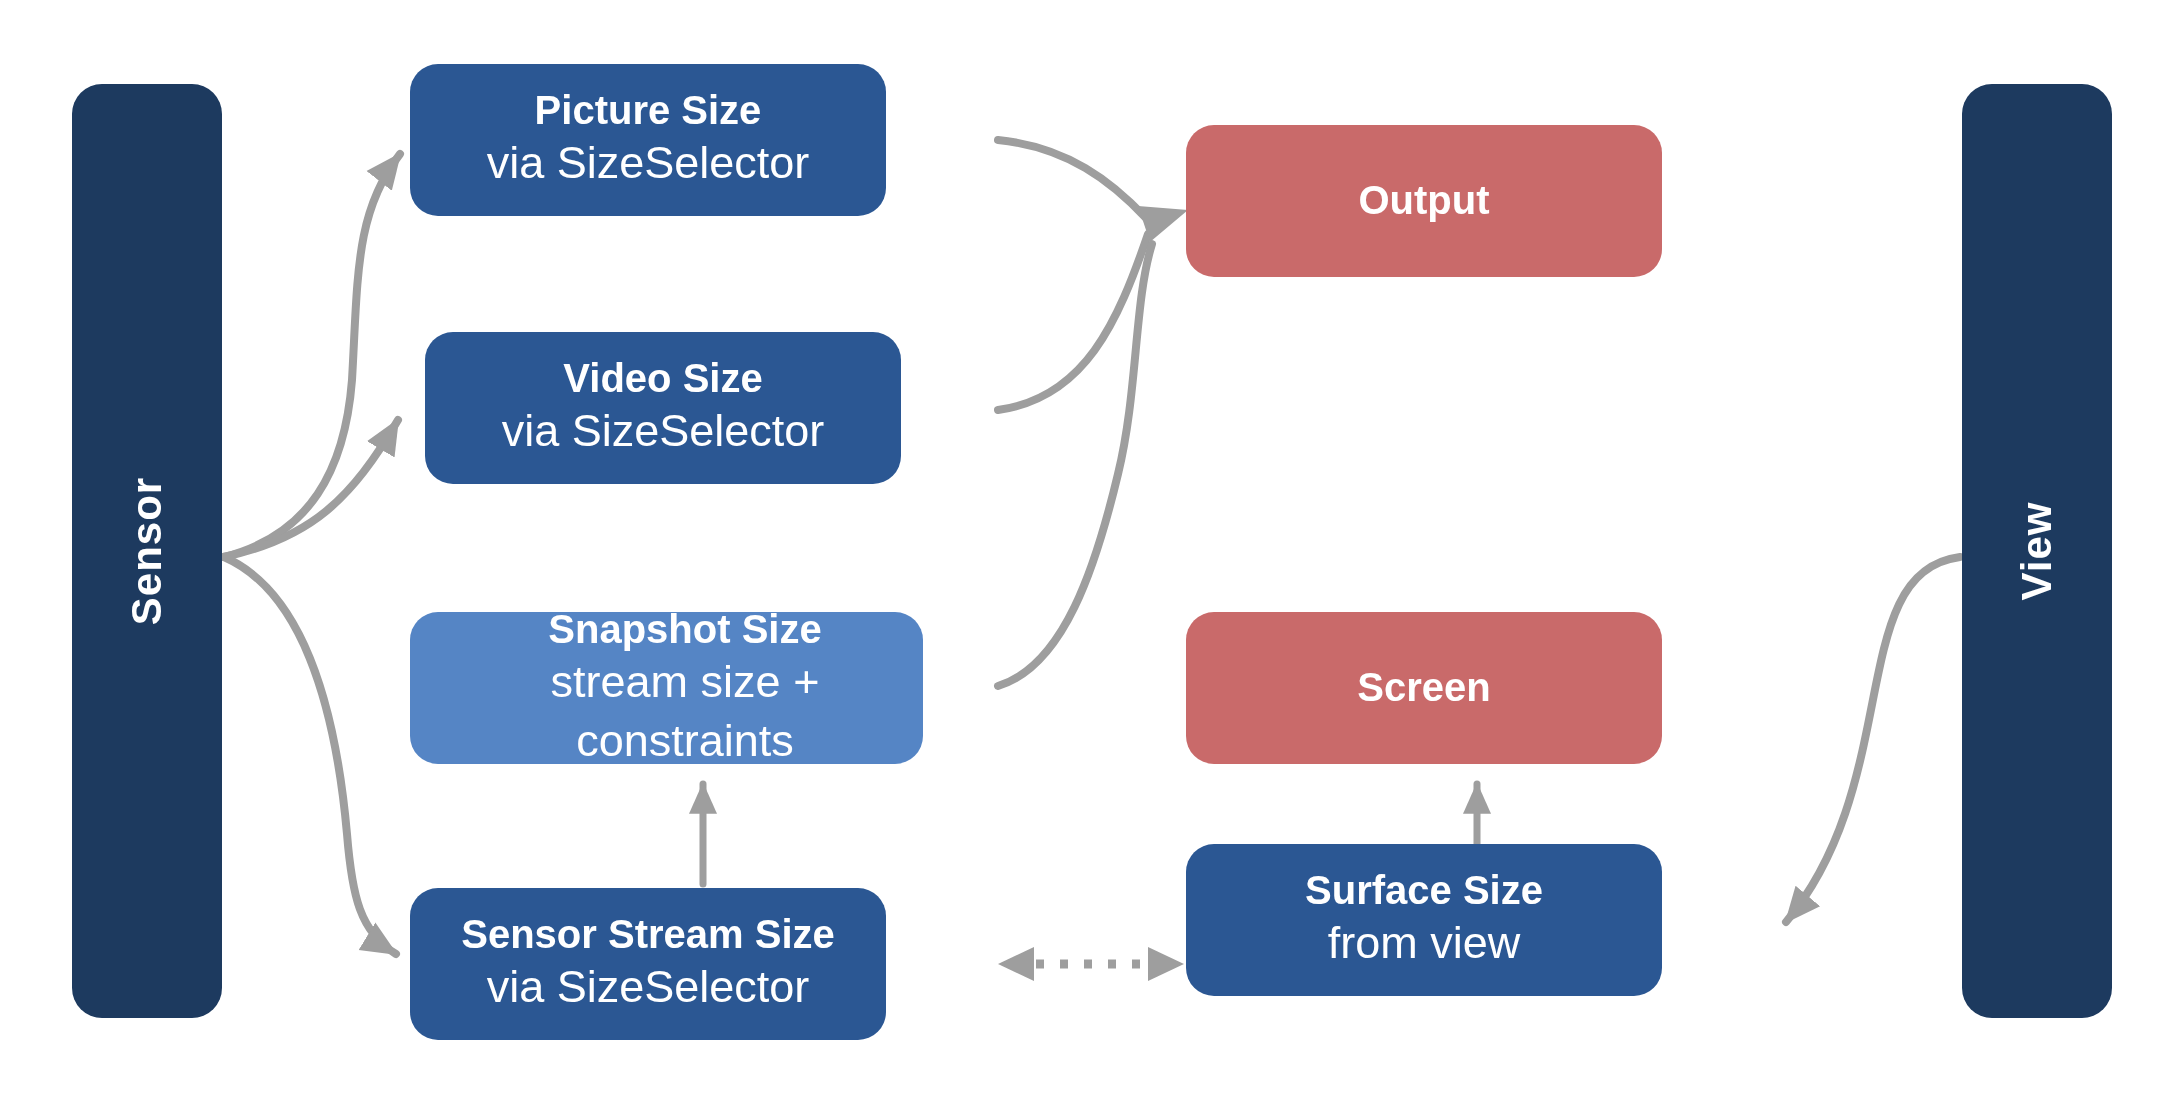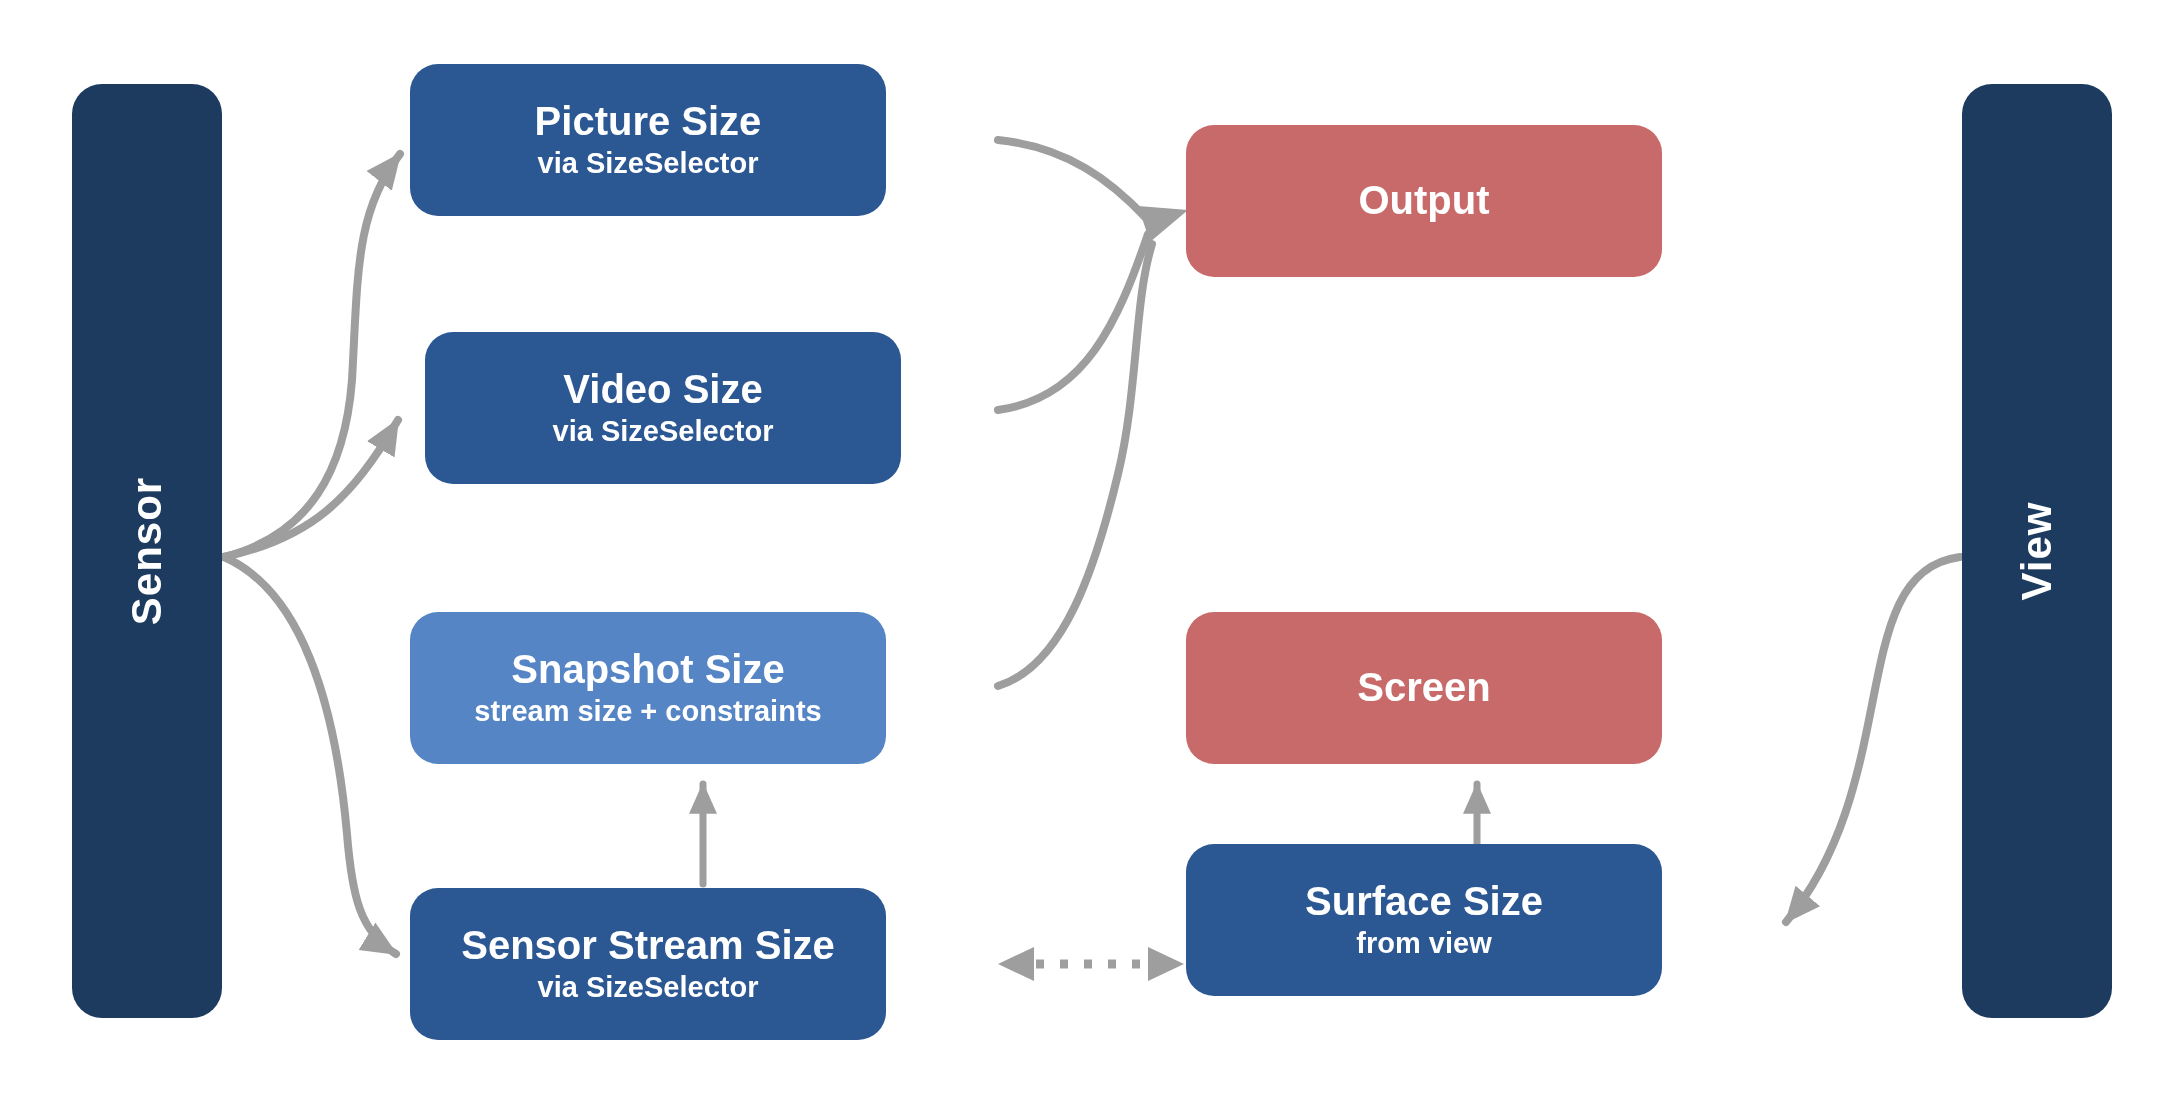--- a/index.html
+++ b/index.html
@@ -18,23 +18,23 @@
     transform: rotate(-90deg); white-space:nowrap; letter-spacing:1px;
   }
   #rail-sensor { left:72px; }
   #rail-view  { left:1962px; }
   .node {
     position:absolute; width:476px; height:152px; border-radius:28px;
     display:flex; flex-direction:column; align-items:center; justify-content:center;
     color: var(--text, #ffffff); text-align:center;
   }
   .node .title    { font-size:40px; font-weight:bold; line-height:1.18; }
-  .node .subtitle { font-size:29px; font-weight:bold; line-height:1.3;text-align:center; }
+  .node .subtitle { font-size:45px; font-weight:normal; line-height:1.3;text-align:center; }
   .blue  { background: var(--box-blue, #2b5793); }
-  .light { background: var(--box-light-blue, #5585c5); }
+  .light { background: var(--box-light-blue, #5585c5); padding-left: 37px; }
   .red   { background: var(--box-red, #c96a6a); }
   #node-picture  { left:410px;  top:64px;  }
   #node-video    { left:410px;  top:332px;margin-left:15px; }
   #node-snapshot { left:410px;  top:612px; }
   #node-preview  { left:410px;  top:888px; }
   #node-output   { left:1186px; top:125px; }
   #node-screen   { left:1186px; top:612px; }
   #node-surface  { left:1186px; top:844px; }
   #edges { position:absolute; left:0; top:0; width:2182px; height:1104px; }
   .edge { fill:none; stroke: var(--arrow, #9e9e9e); stroke-width:8; stroke-linecap:round; }

